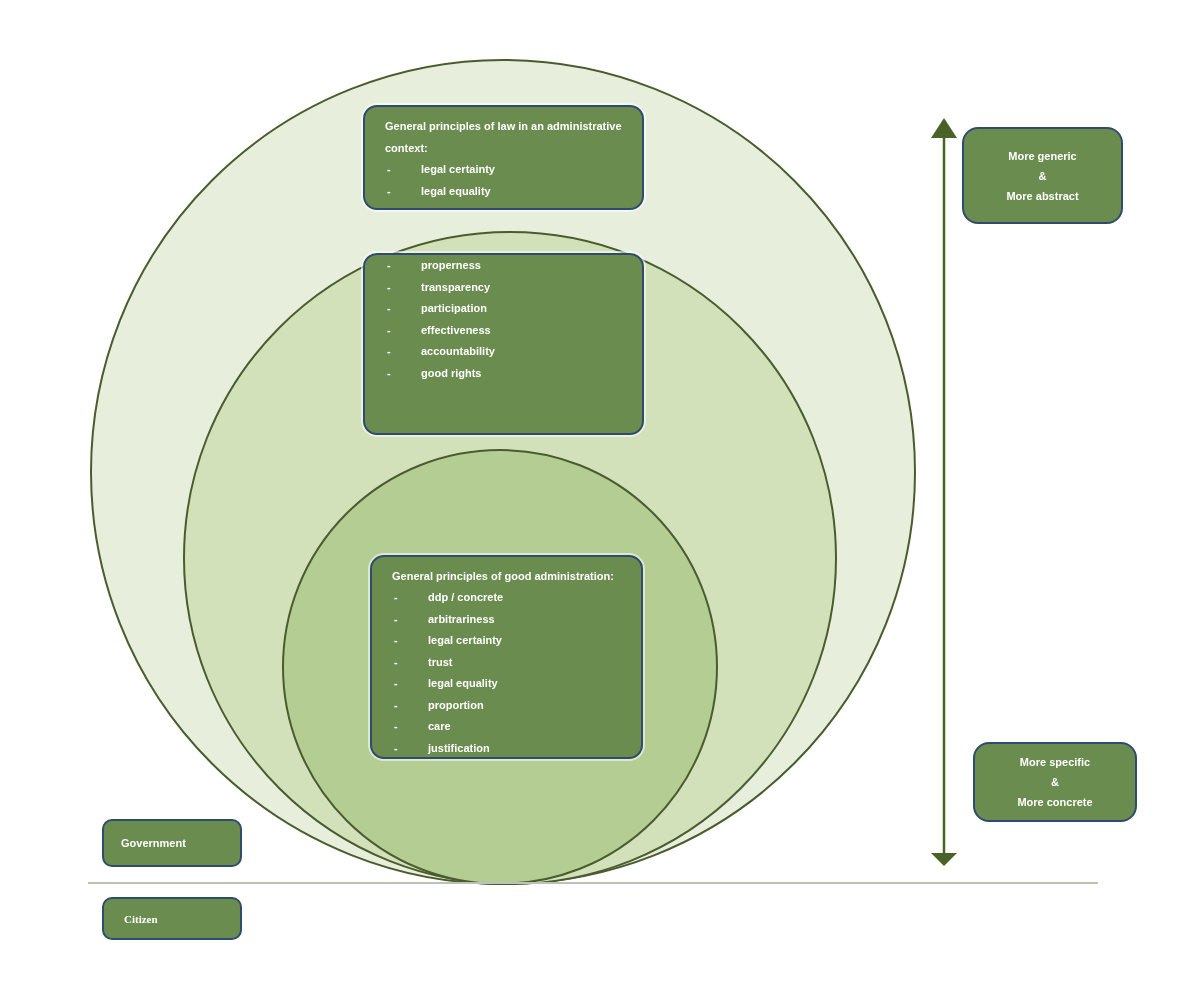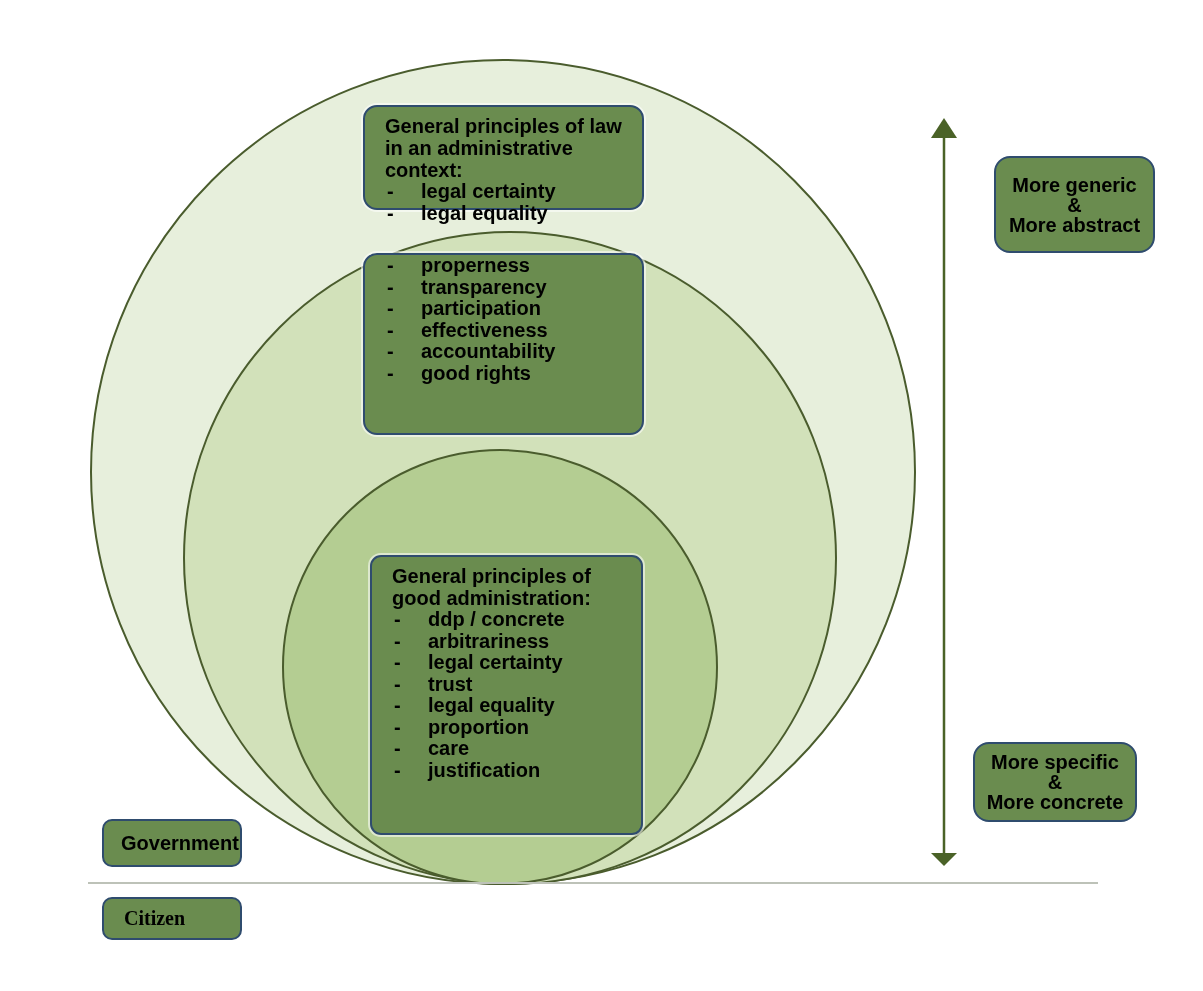--- a/index.html
+++ b/index.html
@@ -27,47 +27,47 @@
   .circle.middle { left: 183px; top: 231px; width: 654px; height: 654px; background: #D2E1BA; }
   .circle.inner  { left: 282px; top: 449px; width: 436px; height: 436px; background: #B4CD92; }
 
   
   .gbox {
     position: absolute;
     background: #6A8C4F;
     border: 2.5px solid #2F4C6E;
     box-sizing: border-box;
     border-radius: 14px;
-    color: #000000;
-    font-size: 20px;
+    color: #ffffff;
+    font-size: 11px;
     font-weight: 700;
     box-shadow: 0 0 0 2px rgba(255,255,255,0.55);
   }
   .gbox-title {
     padding: 8px 14px 0 20px;
     line-height: 22px;
   }
   .bullets { padding: 0 10px 0 22px; }
   .bullet  { display: flex; line-height: 21.5px; }
   .bullet .dash { width: 34px; flex: 0 0 34px; }
 
   .law-box   { left: 363px; top: 105px; width: 281px; height: 105px; }
   .gov-box-g { left: 363px; top: 253px; width: 281px; height: 182px; }
-  .adm-box   { left: 370px; top: 555px; width: 273px; height: 280px; border-radius: 11px; }
+  .adm-box   { left: 370px; top: 555px; width: 273px; height: 204px; }
 
   .center-box {
     display: flex;
     flex-direction: column;
     align-items: center;
     justify-content: center;
     text-align: center;
     line-height: 20px;
     border-radius: 16px;
   }
-  .generic-box  { left: 962px; top: 156px; width: 161px; height: 97px; margin-left: 32px; }
+  .generic-box  { left: 962px; top: 127px; width: 161px; height: 97px; }
   .specific-box { left: 973px; top: 742px; width: 164px; height: 80px; }
 
   .gov-box     { left: 102px; top: 819px; width: 140px; height: 48px; border-radius: 10px;
                  display: flex; align-items: center; padding-left: 17px; }
   .citizen-box { left: 102px; top: 897px; width: 140px; height: 43px; border-radius: 10px;
                  display: flex; align-items: center; padding-left: 20px; font-family: Liberation Serif, serif; }
 
   
   .axis-arrow { position: absolute; left: 925px; top: 110px; }
 

